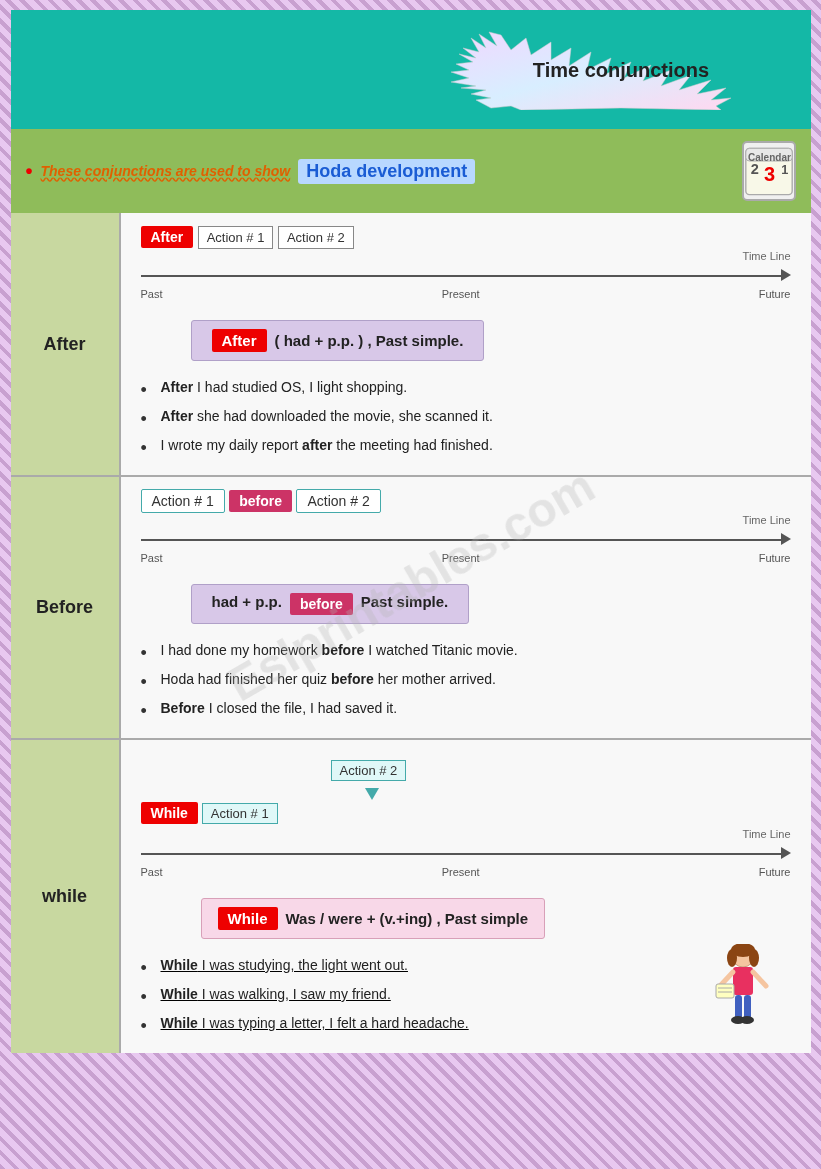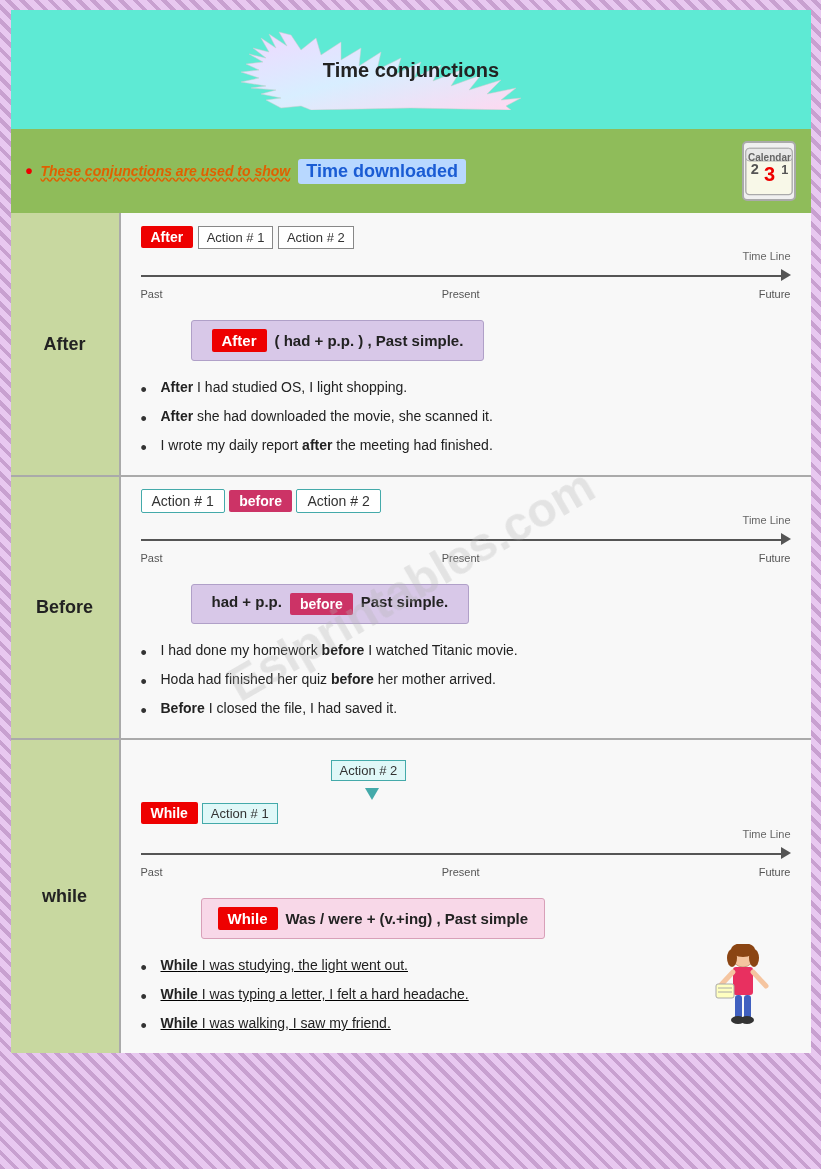--- a/index.html
+++ b/index.html
@@ -192,24 +192,24 @@
       left: 50%;
       transform: translate(-50%, -50%) rotate(-30deg);
       font-size: 48px;
       color: rgba(180,180,180,0.3);
       white-space: nowrap;
       pointer-events: none;
       z-index: 100;
       font-weight: bold;
     }
     .header-top {
-      background: #5eead4;
+      background: #14b8a6;
       padding: 20px 20px 15px;
       display: flex;
-      justify-content: center;
+      justify-content: flex-end;
     }
     
     .spiky-wrap {
       position: relative;
       display: inline-block;
     }
     .action1-tag {
       border: 1.5px solid #888;
       background: white;
       padding: 3px 8px;
@@ -264,21 +264,21 @@
           20,8 35,18 28,4 46,16 38,2
         " fill="url(#burstGrad)" stroke="#ccc" stroke-width="0.5"></polygon>
         <text x="170" y="47" text-anchor="middle" font-family="Arial" font-size="20" font-weight="bold" fill="#222">Time conjunctions</text>
       </svg>
     </div>
   </div>
 
   <div class="banner">
     <span class="bullet-red">•</span>
     <span class="banner-text-orange">These conjunctions are used to show</span>
-    <span class="banner-text-blue">Time downloaded</span>
+    <span class="banner-text-blue">Hoda development</span>
     <div class="calendar-icon">
       <svg width="55" height="55" viewBox="0 0 55 55">
         <rect x="2" y="2" width="51" height="51" rx="4" fill="#f8f8e8" stroke="#aaa" stroke-width="1.5"></rect>
         <rect x="2" y="2" width="51" height="14" rx="4" fill="#e8e8e8" stroke="#aaa" stroke-width="1"></rect>
         <text x="28" y="16" text-anchor="middle" font-size="11" font-weight="bold" fill="#666">Calendar</text>
         <text x="28" y="38" text-anchor="middle" font-size="22" font-weight="bold" fill="#e00">3</text>
         <text x="12" y="30" text-anchor="middle" font-size="16" font-weight="bold" fill="#555">2</text>
         <text x="45" y="30" text-anchor="middle" font-size="14" font-weight="bold" fill="#555">1</text>
       </svg>
     </div>
@@ -384,22 +384,22 @@
         </div>
         
         <div class="formula-while">
           <span class="tag-red2">While</span>
           <span class="formula-text">Was / were + (v.+ing) , Past simple</span>
         </div>
         
         <div style="position:relative;text-decoration:underline;">
           <ul class="bullet-list">
             <li><span class="kw">While</span><span> I was studying, the light went out.</span></li>
+            <li><span class="kw">While</span><span> I was walking, I saw my friend.</span></li>
             <li><span class="kw">While</span><span> I was typing a letter, I felt a hard headache.</span></li>
-            <li><span class="kw">While</span><span> I was walking, I saw my friend.</span></li>
           </ul>
 
           <div style="position:absolute; right:10px; bottom:0;">
             <svg width="75" height="90" viewBox="0 0 75 90">
 
               <circle cx="37" cy="12" r="11" fill="#f5c5a0" stroke="#c8a080" stroke-width="1"></circle>
 
               <ellipse cx="37" cy="6" rx="12" ry="7" fill="#8B4513"></ellipse>
               <ellipse cx="26" cy="14" rx="5" ry="9" fill="#8B4513"></ellipse>
               <ellipse cx="48" cy="14" rx="5" ry="9" fill="#8B4513"></ellipse>

